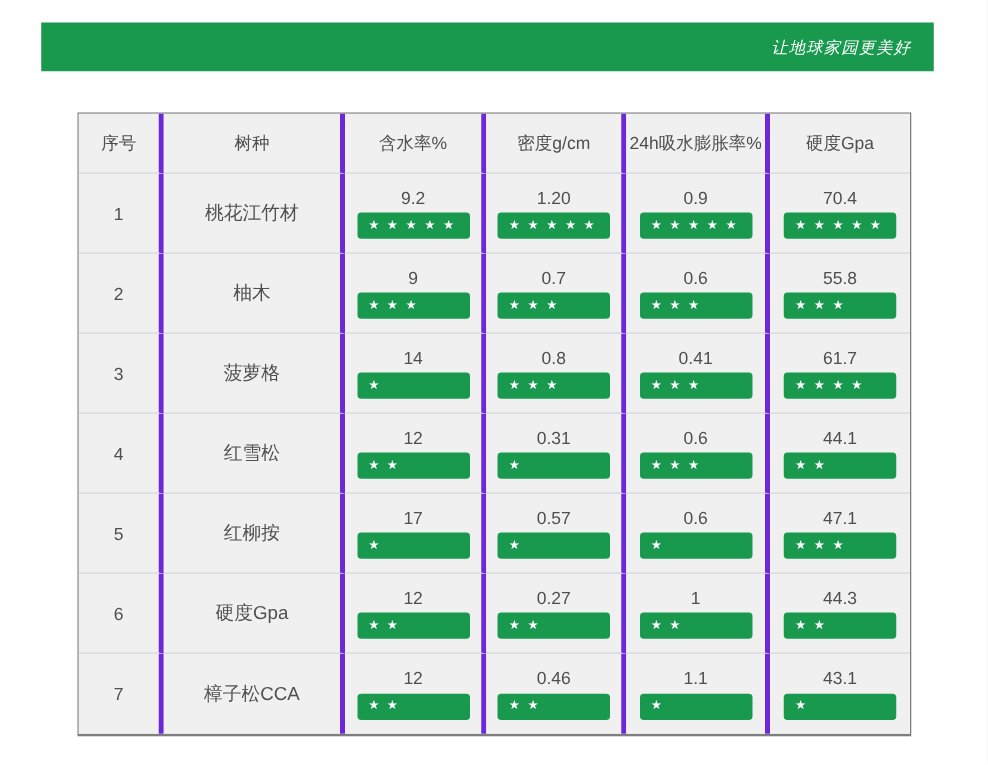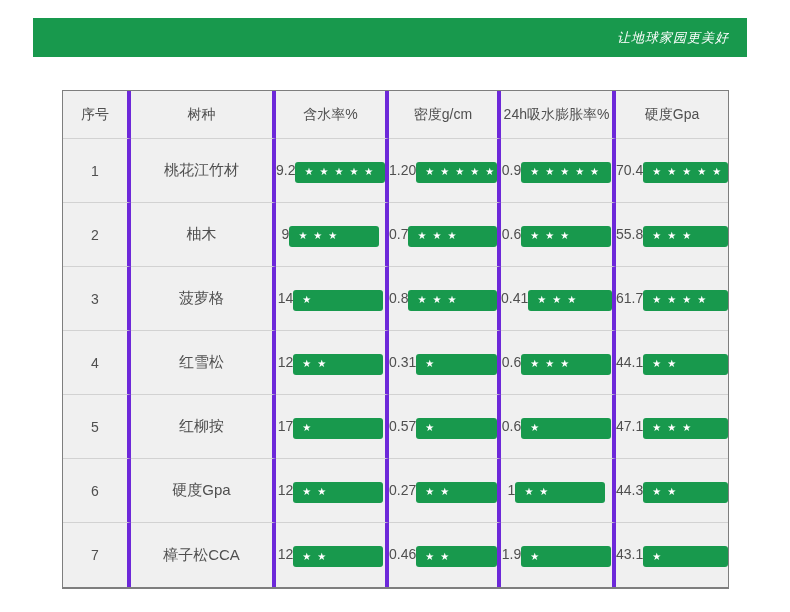--- a/index.html
+++ b/index.html
@@ -37,21 +37,21 @@
     border-right:4px solid #6d28d9; border-bottom:1px solid #d2d2d2;
     display:flex; align-items:center; justify-content:center;
     box-sizing:border-box;
   }
   .cell.last-col { border-right:none; }
   .cell.last-row { border-bottom:none; }
   .header-cell { height:48px; font-size:14px; white-space:nowrap; overflow:hidden; }
   .data-cell { height:64px; }
   .index-cell { font-size:14px; }
   .species-cell { font-size:15px; }
-  .metric-cell { flex-direction:row; justify-content:center; }
+  .metric-cell { flex-direction:column; justify-content:center; }
   .metric-value { font-size:14px; line-height:1.25; }
   .star-badge {
     margin-top:3px; width:90px; height:21px; border-radius:3px;
     background:#18994d; display:flex; align-items:center;
     padding-left:9px; box-sizing:border-box; gap:6px;
   }
   .star { color:#ffffff; font-size:10px; line-height:1; }
 </style>
 </head>
 <body>
@@ -242,21 +242,21 @@
           <span class="star">★</span>
           <span class="star">★</span>
         </div>
       </div><div class="cell data-cell metric-cell last-row">
         <div class="metric-value">0.46</div>
         <div class="star-badge">
           <span class="star">★</span>
           <span class="star">★</span>
         </div>
       </div><div class="cell data-cell metric-cell last-row">
-        <div class="metric-value">1.9</div>
+        <div class="metric-value">1.1</div>
         <div class="star-badge">
           <span class="star">★</span>
         </div>
       </div><div class="cell data-cell metric-cell last-col last-row">
         <div class="metric-value">43.1</div>
         <div class="star-badge">
           <span class="star">★</span>
         </div>
       </div></div>
   </div>

